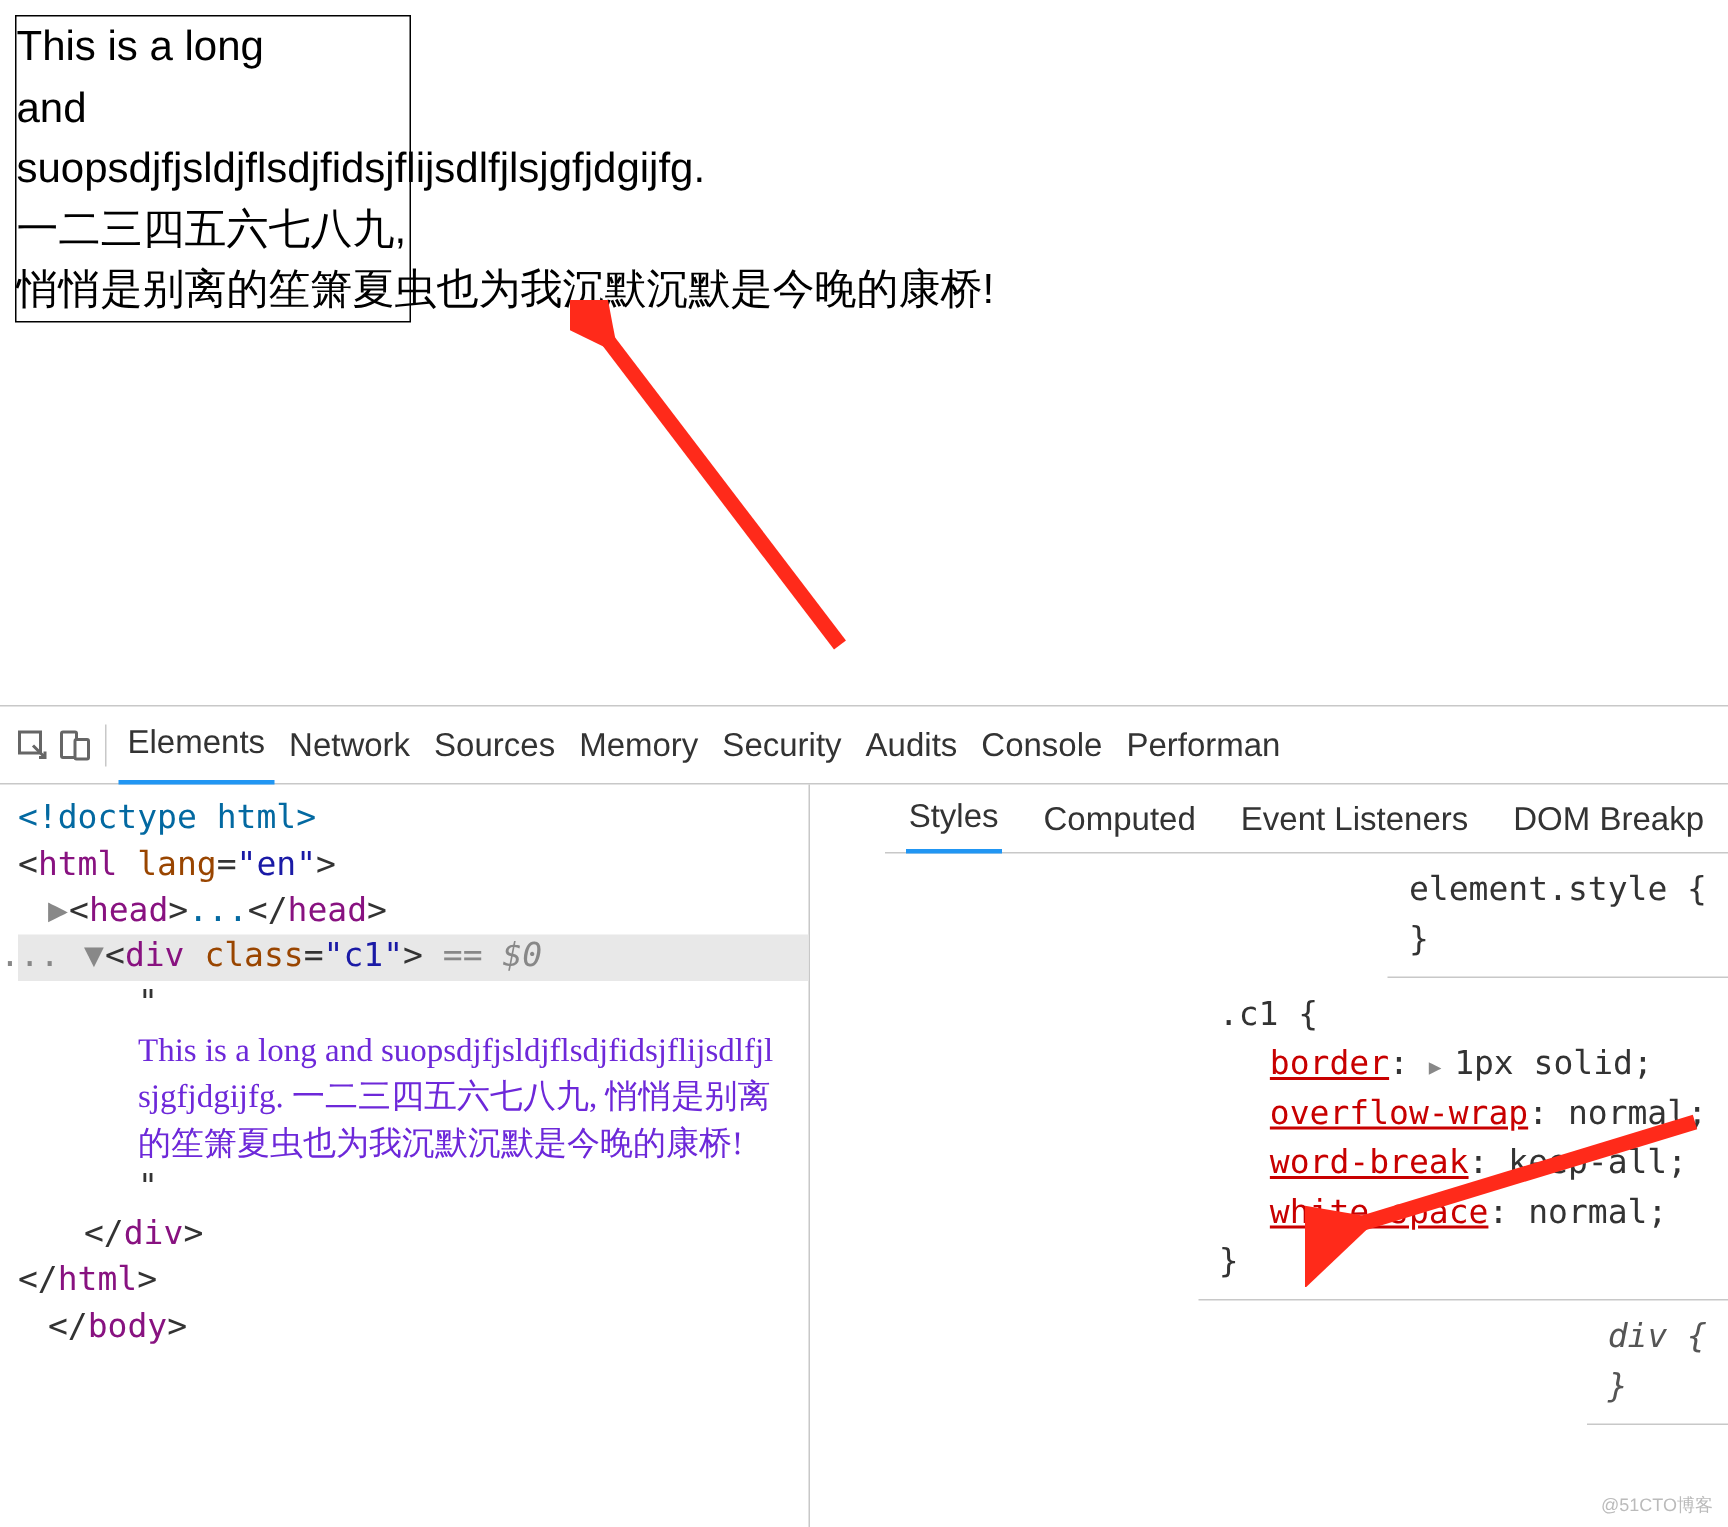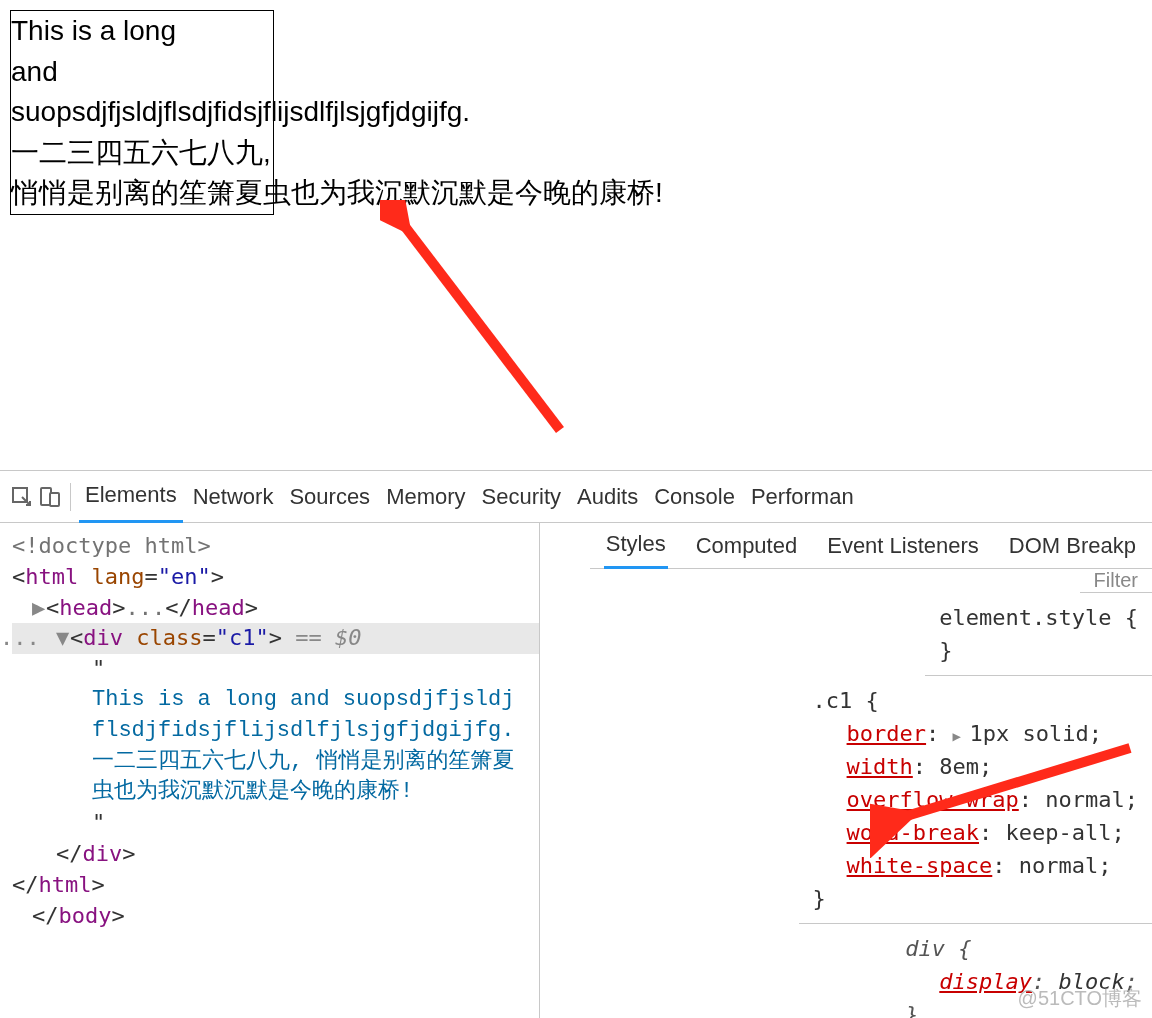--- a/index.html
+++ b/index.html
@@ -15,46 +15,46 @@
 .dt-tab.active { color: #333; border-bottom: 3px solid #2196f3; }
 .icon-svg { width: 24px; height: 24px; display: block; }
 
 .dt-body { display: flex; height: calc(100% - 52px); }
 .dom-panel { width: 540px; border-right: 1px solid #c8c8c8; padding: 8px 0 8px 12px; font-size: 22px; line-height: 1.4; position: relative; }
 .styles-panel { flex: 1; display: flex; flex-direction: column; align-items: flex-end; }
 
 .tag { color: #881280; }
 .attr-name { color: #994500; margin-top: 22px; }
 .attr-val { color: #1a1aa6; }
-.gray { color: #737373; }
+.gray { color: #0369a1; }
 .dom-line { white-space: nowrap; }
 .caret { color: #888; display: inline-block; width: 14px; }
 .indent1 { padding-left: 20px; }
 .indent2 { padding-left: 44px; }
 .selected-row { background: #e8e8e8; padding-right: 6px; position: relative; }
 .selected-row::before { content: "..."; position: absolute; left: -12px; color: #888; }
 .eq-zero { color: #888; font-style: italic; }
-.text-block { padding-left: 80px; padding-right: 20px; font-family: Liberation Mono, monospace; color: #0369a1; word-break: break-all; }
+.text-block { padding-left: 80px; padding-right: 20px; font-family: Liberation Serif, serif; color: #6d28d9; word-break: break-all; }
 .quote-line { padding-left: 80px; color: #333; }
 
 .sub-tabs { height: 46px; border-bottom: 1px solid #c8c8c8; display: flex; align-items: center; padding: 0 14px; gap: 26px; font-family: -apple-system, "Helvetica Neue", Arial, sans-serif; font-size: 22px; }
 .sub-tab { padding: 9px 2px; cursor: pointer; color: #333; }
 .sub-tab.active { border-bottom: 3px solid #2196f3; }
 .filter-row { height: 40px; border-bottom: 1px solid #c8c8c8; display: flex; align-items: center; padding: 0 14px; color: #888; font-family: -apple-system, Arial, sans-serif; font-size: 20px; }
 
 .style-block { padding: 8px 14px; border-bottom: 1px solid #c8c8c8; font-size: 22px; line-height: 1.5; }
 .sel { color: #333; }
 .prop { color: #c80000; text-decoration: underline; }
 .val { color: #333; }
 .italic { font-style: italic; color: #555; }
 .tri { color: #888; font-size: 14px; }
 
 .arrow1 { position: absolute; top: 200px; left: 380px; pointer-events: none; }
 .arrow2 { position: absolute; top: 738px; left: 870px; pointer-events: none; }
-.watermark { position: absolute; bottom: 6px; right: 10px; color: #bbb; font-size: 20px; font-family: Arial, sans-serif; }
+.watermark { position: absolute; bottom: 6px; right: 10px; color: #bbb; font-size: 12px; font-family: Arial, sans-serif; }
 </style>
 </head>
 <body>
 
 <div class="page-area">
   <div class="c1-box">
     <span>This is a long</span><br>
     <span>and</span><br>
     <span style="white-space:nowrap">suopsdjfjsldjflsdjfidsjflijsdlfjlsjgfjdgijfg.</span><br>
     <span style="white-space:nowrap">一二三四五六七八九,</span><br>
@@ -117,42 +117,37 @@
       <div class="dom-line indent1">&lt;/<span class="tag">body</span>&gt;</div>
     </div>
 
     <div class="styles-panel">
       <div class="sub-tabs">
         <span class="sub-tab active">Styles</span>
         <span class="sub-tab">Computed</span>
         <span class="sub-tab">Event Listeners</span>
         <span class="sub-tab">DOM Breakp</span>
       </div>
-      <div class="filter-row">
-        <span>Filter</span>
-      </div>
 
       <div class="style-block">
         <div class="sel">element.style {</div>
         <div>}</div>
       </div>
 
       <div class="style-block">
         <div class="sel">.c1 {</div>
         <div style="padding-left:34px"><span class="prop">border</span>: <span class="tri">▶ </span><span class="val">1px solid</span>;</div>
-        <div style="padding-left:34px"><span class="prop">width</span>: <span class="val">8em</span>;</div>
         <div style="padding-left:34px"><span class="prop">overflow-wrap</span>: <span class="val">normal</span>;</div>
         <div style="padding-left:34px"><span class="prop">word-break</span>: <span class="val">keep-all</span>;</div>
         <div style="padding-left:34px"><span class="prop">white-space</span>: <span class="val">normal</span>;</div>
         <div>}</div>
       </div>
 
       <div class="style-block">
         <div class="sel italic">div {</div>
-        <div style="padding-left:34px" class="italic"><span class="prop" style="font-style:italic">display</span>: <span class="val">block</span>;</div>
         <div class="italic">}</div>
       </div>
     </div>
   </div>
 </div>
 
 <svg class="arrow2" width="280" height="120">
   <defs>
       <marker id="ah2" markerWidth="12" markerHeight="12" refX="2" refY="6" orient="auto">
         <path d="M12,0 L0,6 L12,12 Z" fill="#ff2a1a"></path>

